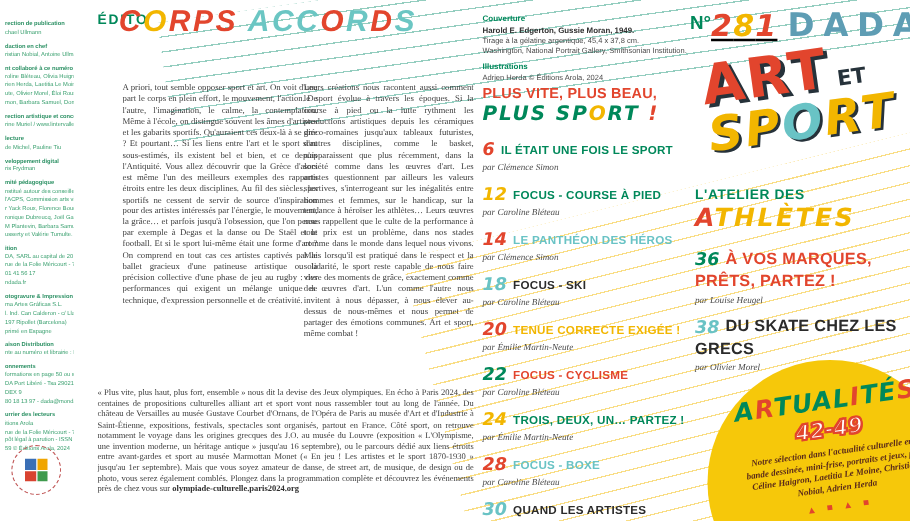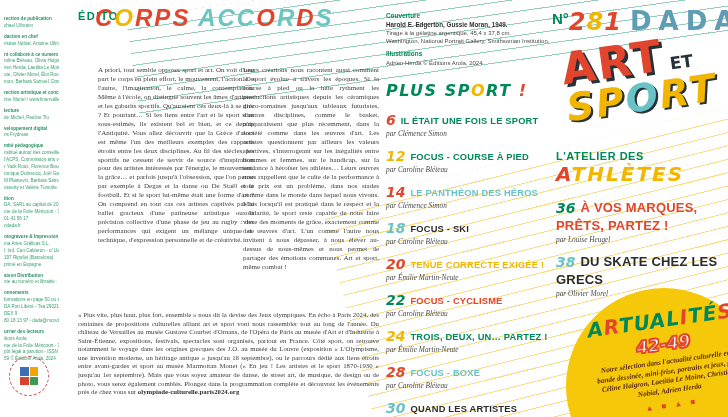--- a/index.html
+++ b/index.html
@@ -69,21 +69,21 @@
   .toc-item{margin-bottom:8px;}
   .num{font-family:"DejaVu Sans",sans-serif;font-weight:800;font-style:italic;font-size:14px;margin-right:5px;vertical-align:-1px;}
   .ttl{font-weight:bold;font-size:9.3px;letter-spacing:.2px;}
   .author{font-family:"Liberation Serif",serif;font-style:italic;font-size:7.3px;color:#4a4a4a;margin-top:1px;}
   
   .c-red{color:#e2452d;}.c-yellow{color:#f2b600;}.c-green{color:#00885a;}
   .c-cyan{color:#69c3c5;}.c-dark{color:#2b2b2b;margin-top:24px;}
   
   .issue{position:absolute;z-index:2;left:552px;top:6px;white-space:nowrap;}
   .issue .no{font-size:15px;font-weight:bold;color:#00885a;vertical-align:6px;}
-  .issue .digits{font-family:"DejaVu Sans",sans-serif;font-weight:800;font-style:italic;font-size:24px;letter-spacing:1px;}
+  .issue .digits{font-family:"DejaVu Sans",sans-serif;font-weight:800;font-style:italic;font-size:24px;letter-spacing:1px;text-decoration:underline;}
   .issue .brand{font-family:"DejaVu Sans",sans-serif;font-weight:800;font-size:26px;color:#5e9db4;letter-spacing:7px;margin-left:8px;}
   .artsport{position:absolute;z-index:2;left:558px;top:44px;width:176px;transform:rotate(-8deg);transform-origin:left top;}
   .artsport .l1{white-space:nowrap;}
   .artsport .art{font-family:"DejaVu Sans",sans-serif;font-weight:800;font-size:44px;color:#e2452d;text-shadow:3px 3px 0 #26323a;letter-spacing:2px;}
   .artsport .et{font-family:"DejaVu Sans",sans-serif;font-weight:800;font-size:17px;color:#26323a;margin-left:6px;}
   .artsport .sport{font-family:"DejaVu Sans",sans-serif;font-weight:800;font-style:italic;font-size:38px;text-shadow:2px 2px 0 #26323a;letter-spacing:2px;margin-top:-8px;white-space:nowrap;}
   .atelier-t1{position:absolute;z-index:2;left:556px;top:150px;font-size:11px;font-weight:bold;color:#00885a;letter-spacing:.5px;}
   .atelier-t2{position:absolute;z-index:2;left:556px;top:162px;font-family:"DejaVu Sans",sans-serif;font-weight:800;font-style:italic;font-size:20px;letter-spacing:2px;}
   .toc-r{position:absolute;z-index:2;left:556px;top:198px;width:176px;}
   .toc-r .ttl{font-size:13px;}
@@ -182,20 +182,21 @@
   <div class="cover">
     <div class="h">Couverture</div>
     <div class="artist">Harold E. Edgerton, Gussie Moran, 1949.</div>
     <div>Tirage à la gélatine argentique, 45,4 x 37,8 cm.</div>
     <div>Washington, National Portrait Gallery, Smithsonian Institution.</div>
     <div class="gap"></div>
     <div class="h">Illustrations</div>
     <div>Adrien Herda © Éditions Arola, 2024</div>
   </div>
 
+  <div class="toc-head1">PLUS VITE, PLUS BEAU,</div>
   <div class="toc-head2"><span style="color: rgb(0, 136, 90);">P</span><span style="color: rgb(0, 136, 90);">L</span><span style="color: rgb(0, 136, 90);">U</span><span style="color: rgb(0, 136, 90);">S</span><span> </span><span style="color: rgb(0, 136, 90);">S</span><span style="color: rgb(0, 136, 90);">P</span><span style="color: rgb(242, 182, 0);">O</span><span style="color: rgb(0, 136, 90);">R</span><span style="color: rgb(0, 136, 90);">T</span><span> </span><span style="color: rgb(226, 69, 45);">!</span></div>
 
   <div class="toc">
     <div class="toc-item">
       <span class="num c-red">6</span><span class="ttl c-green">IL ÉTAIT UNE FOIS LE SPORT</span>
       <div class="author">par Clémence Simon</div>
     </div>
     <div class="toc-item">
       <span class="num c-yellow">12</span><span class="ttl c-green">FOCUS - COURSE À PIED</span>
       <div class="author">par Caroline Bléteau</div>

